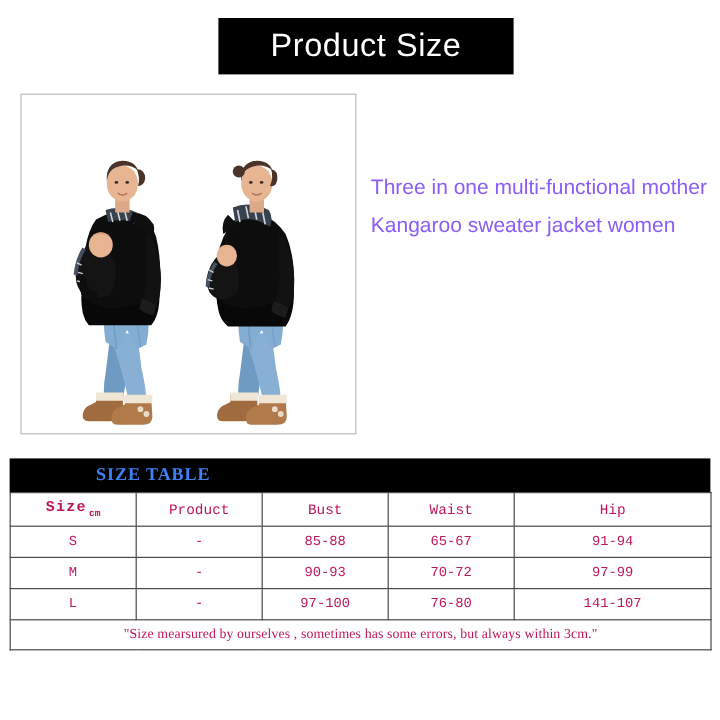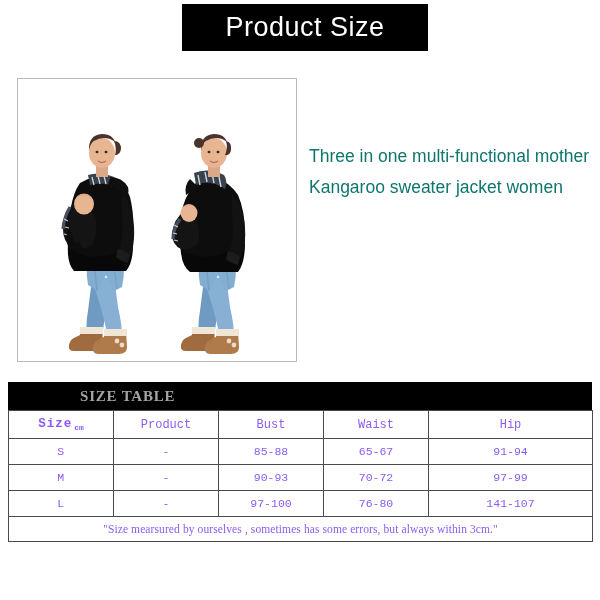--- a/index.html
+++ b/index.html
@@ -12,21 +12,21 @@
     height: 600px;
     position: relative;
     font-family: "Liberation Sans", sans-serif;
     overflow: hidden;
   }
 
   
   .title-bar {
     position: absolute;
     left: 182px;
-    top: 4px;
+    top: 15px;
     width: 246px;
     height: 47px;
     background: #000000;
     display: flex;
     align-items: center;
     justify-content: center;
   }
   .title-bar .title-text {
     color: #ffffff;
     font-family: "Liberation Sans", sans-serif;
@@ -49,21 +49,21 @@
     overflow: hidden;
   }
   .photo-frame svg { display: block; }
 
   
   .description {
     position: absolute;
     left: 309px;
     top: 141px;
     width: 282px;
-    color: #0f766e;
+    color: #8b5cf6;
     font-family: "Liberation Sans", sans-serif;
     font-size: 17.5px;
     line-height: 31px;
     font-weight: 400;
   }
 
   
   .size-table-wrap {
     position: absolute;
     left: 8px;
@@ -72,38 +72,38 @@
   }
   .size-table-header {
     background: #000000;
     height: 28px;
     display: flex;
     align-items: center;
     padding-left: 72px;
     box-sizing: border-box;
   }
   .size-table-header .st-label {
-    color: #a3a3a3;
+    color: #3b82f6;
     font-family: "Liberation Serif", serif;
     font-weight: bold;
     font-size: 15px;
     letter-spacing: 0.8px;
   }
   table.size-table {
     width: 584px;
     border-collapse: collapse;
     table-layout: fixed;
     font-family: "Liberation Mono", monospace;
     background: #ffffff;
   }
   table.size-table td, table.size-table th {
     border: 1px solid #4a4a4a;
     text-align: center;
     vertical-align: middle;
-    color: #8b5cf6;
+    color: #be185d;
     font-size: 11.5px;
     height: 25px;
     padding: 0;
     font-weight: normal;
   }
   table.size-table thead th {
     height: 27px;
     font-size: 12px;
     font-weight: normal;
   }

